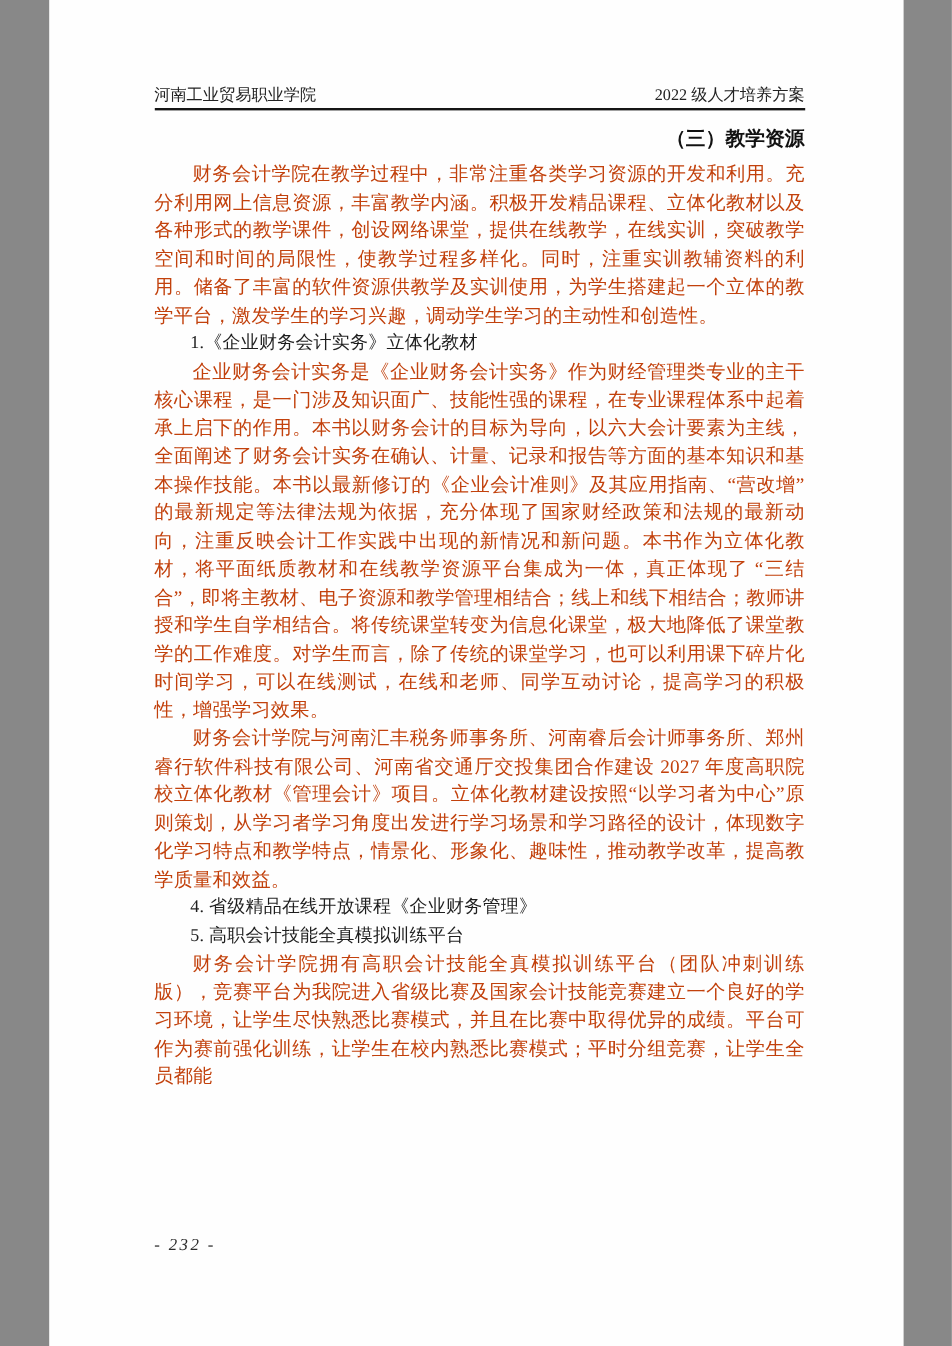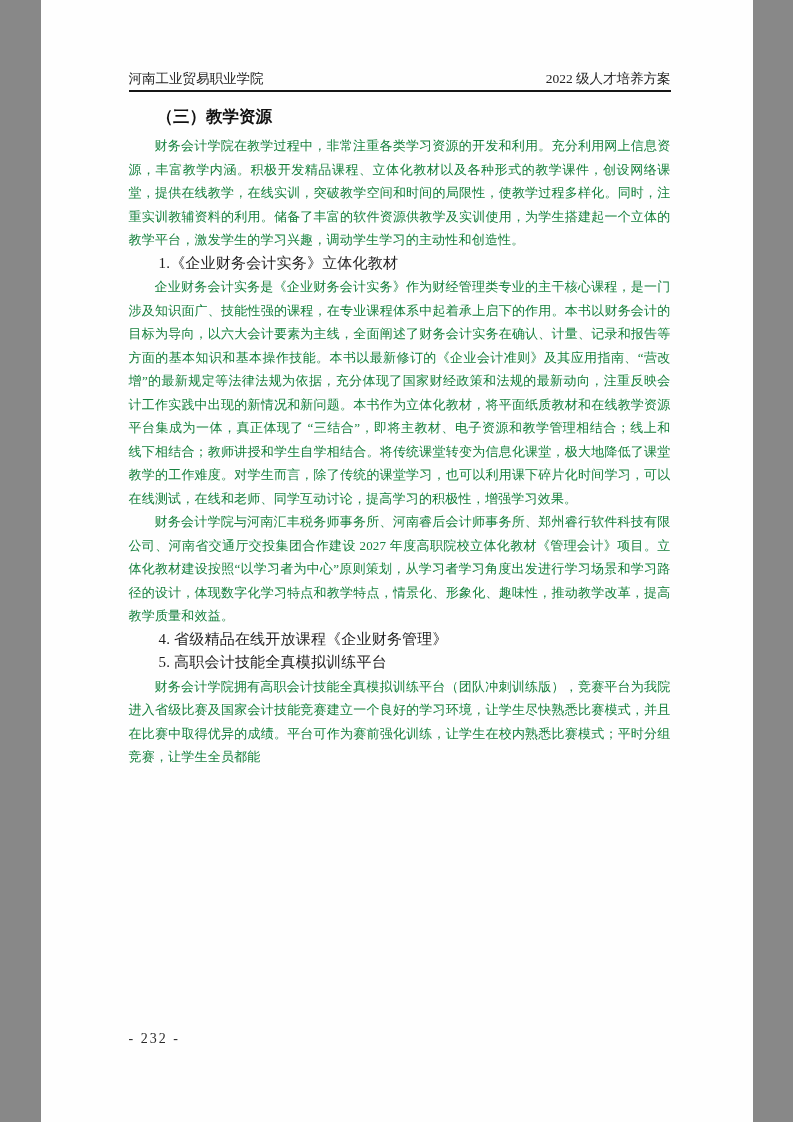--- a/index.html
+++ b/index.html
@@ -45,45 +45,47 @@
     top: 100px;
   }
   .section-heading {
     margin: 4px 0 5px 0;
     padding-left: 28px;
     font-family: "Liberation Sans", "DejaVu Sans", sans-serif;
     font-weight: bold;
     font-size: 16.5px;
     line-height: 25px;
     color: #111;
+    text-align: right;
   }
   .para {
     margin: 0;
-    font-size: 13px;
+    font-size: 16px;
     line-height: 23.5px;
     text-align: justify;
     text-indent: 2em;
     letter-spacing: 0.2px;
-    color: #15803d;
+    color: #c2410c;
   }
   .item-heading {
     margin: 0;
     font-size: 15px;
     line-height: 23.5px;
     text-indent: 2em;
     letter-spacing: 0.2px;
     color: #1e1e1e;
   }
   .page-footer {
     position: absolute;
     left: 88px;
     top: 1031px;
     font-size: 14px;
     letter-spacing: 2px;
     color: #2a2a2a;
+    font-style: italic;
   }
 </style>
 </head>
 <body>
 
 <div class="page">
 
   <div class="running-header">
     <span>河南工业贸易职业学院</span>
     <span>2022 级人才培养方案</span>

